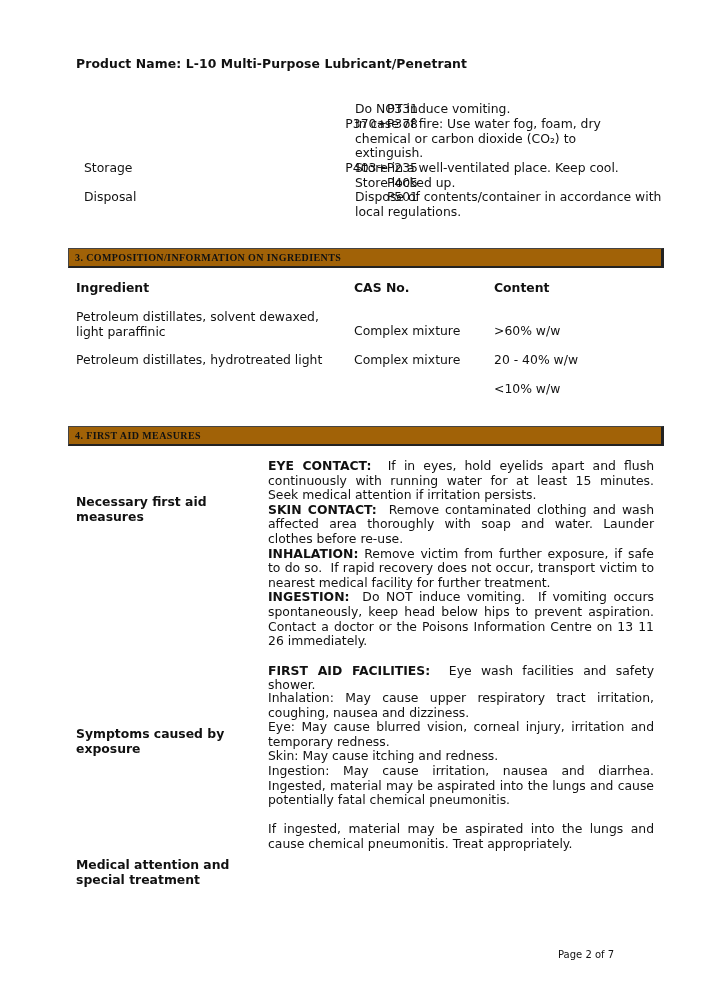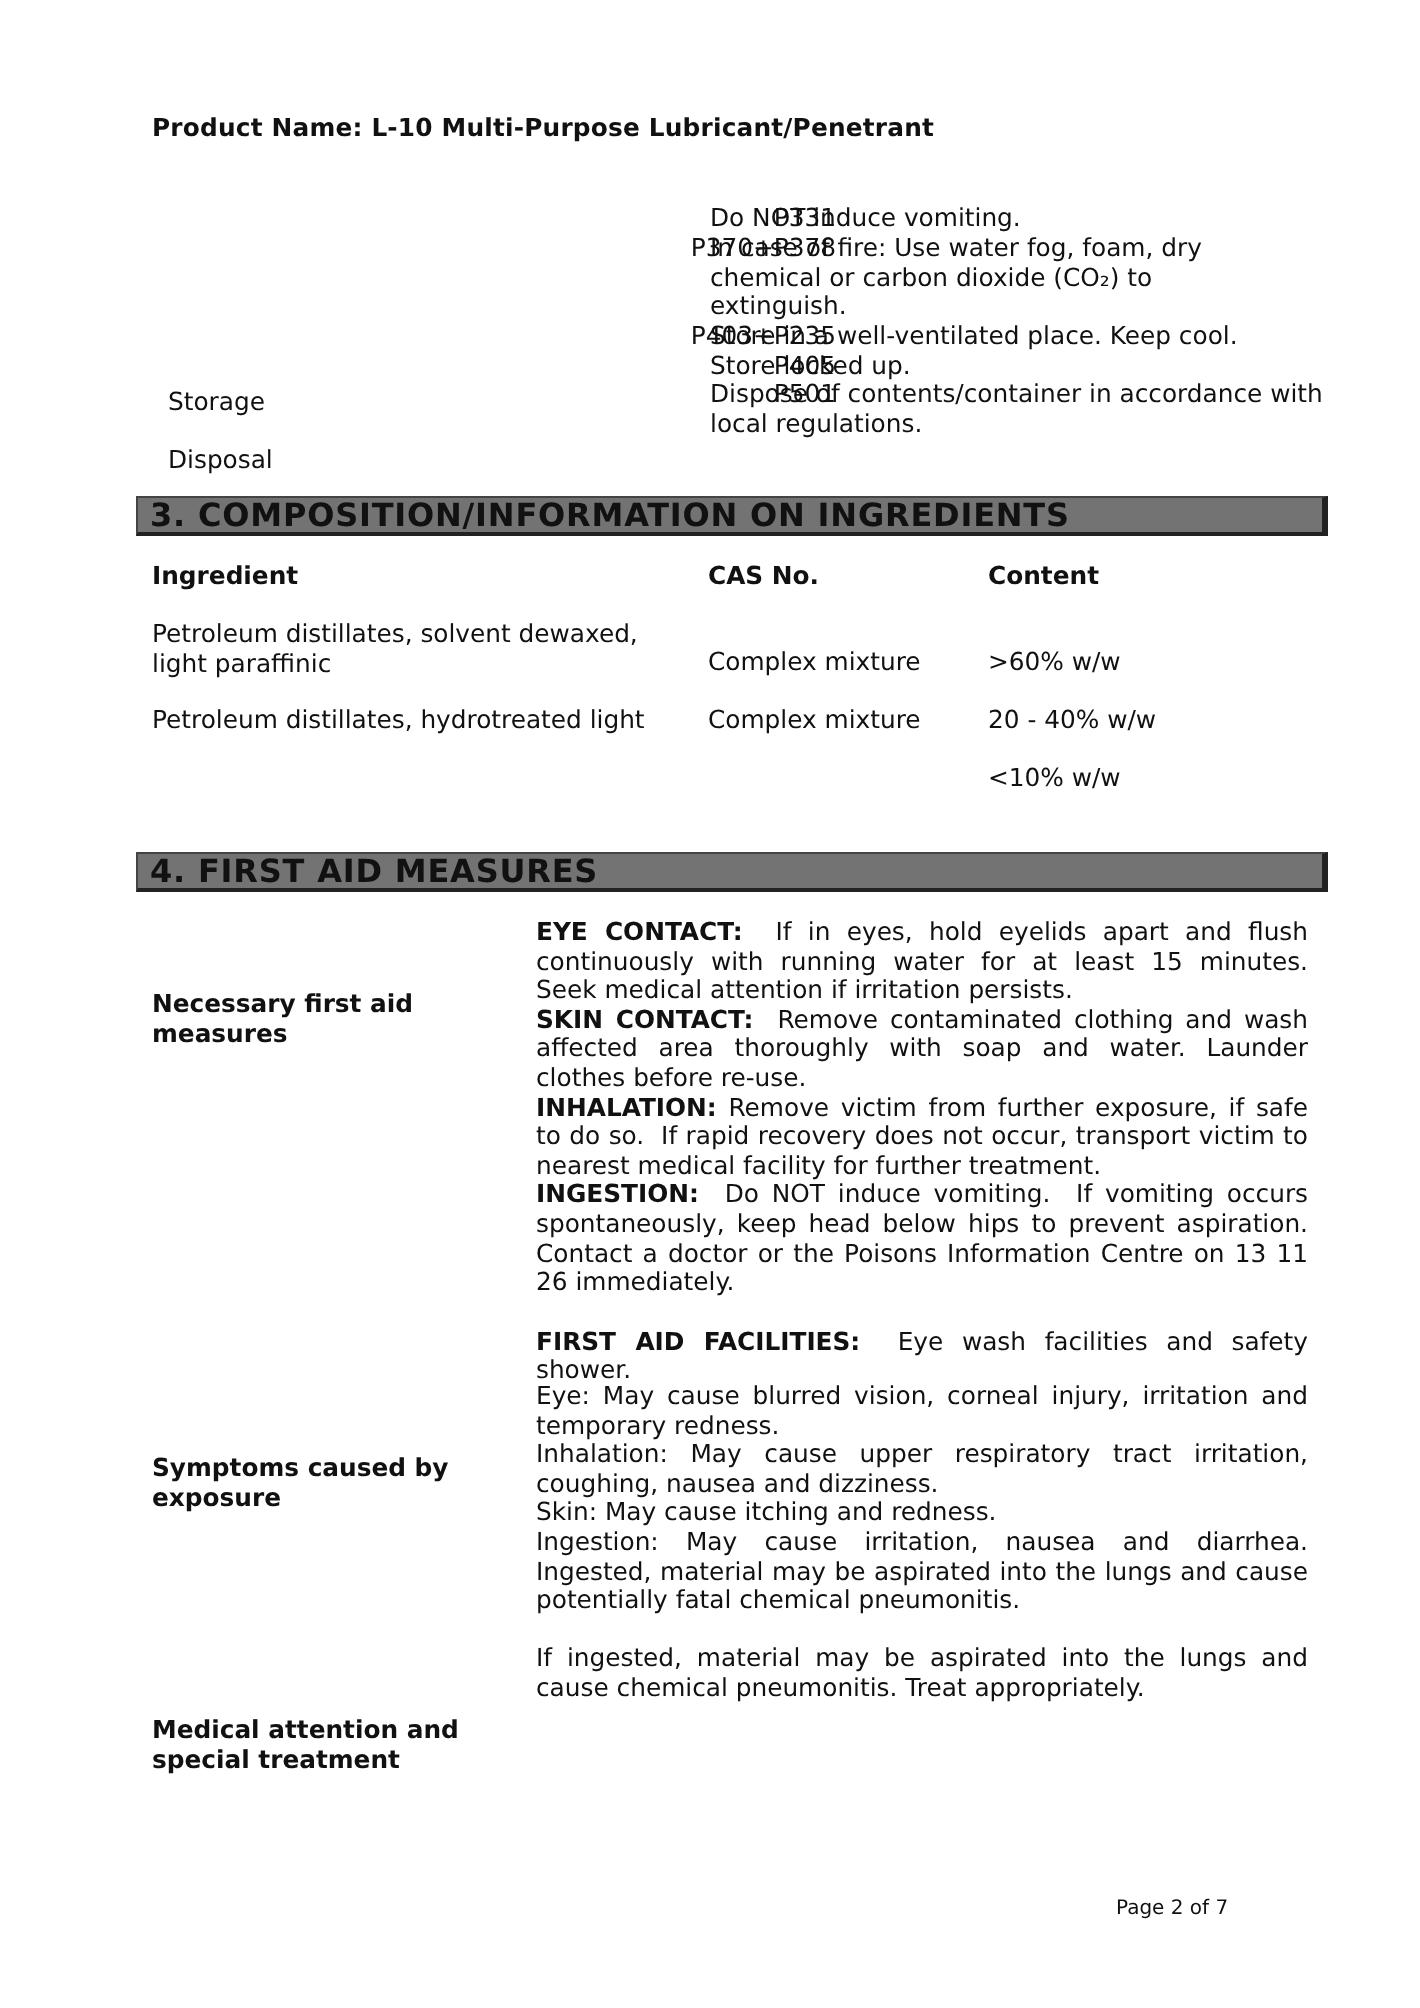--- a/index.html
+++ b/index.html
@@ -6,29 +6,30 @@
     body {
       width: 710px; height: 1004px; position: relative; overflow: hidden;
       font-family: "DejaVu Sans", "Liberation Sans", sans-serif;
       color: #111111; font-size: 12.4px; line-height: 14.6px;
     }
     .abs { position: absolute; }
     .product {
       left: 76px; top: 57px; font-weight: bold; font-size: 12.4px; letter-spacing: 0.1px;
     }
     .precaution-row { position: absolute; left: 76px; width: 600px; }
-    .pr-label { position: absolute; left: 8px; top: 0; margin-top: 33px; }
+    .pr-label { position: absolute; left: 8px; top: 0; }
     .pr-code { position: absolute; right: 258px; top: 0; text-align: right; white-space: nowrap; }
     .pr-text { position: absolute; left: 279px; top: 0; width: 300px; }
 
     .section-header {
       position: absolute; left: 68px; width: 586px; height: 17px;
-      background: #737373; border: 1px solid #444; border-right: 3px solid #222; border-bottom: 2px solid #222;
-      font-weight: bold; font-size: 16px; line-height: 17px; padding-left: 6px; letter-spacing: 0.4px;
+      background: #a16207; border: 1px solid #444; border-right: 3px solid #222; border-bottom: 2px solid #222;
+      font-weight: bold; font-size: 10px; line-height: 17px; padding-left: 6px; letter-spacing: 0.4px;
       box-sizing: content-box;
+      font-family: Liberation Serif, serif;
     }
 
     .ing-head { font-weight: bold; position: absolute; }
     .ing-cell { position: absolute; }
 
     .fa-label { position: absolute; left: 76px; width: 170px; font-weight: bold; margin-top: 36px; }
     .fa-body { position: absolute; left: 268px; width: 386px; text-align: justify; }
     .fa-body p { margin: 0; }
     .fa-body b { font-weight: bold; }
     .page-num { position: absolute; left: 558px; top: 948px; font-size: 10px; }
@@ -92,22 +93,22 @@
 <div class="fa-body" style="top:459px;">
   <p><b>EYE CONTACT:</b><span style="white-space:pre-wrap;">  If in eyes, hold eyelids apart and flush continuously with running water for at least 15 minutes.  Seek medical attention if irritation persists.</span></p>
   <p><b>SKIN CONTACT:</b><span style="white-space:pre-wrap;">  Remove contaminated clothing and wash affected area thoroughly with soap and water. Launder clothes before re-use.</span></p>
   <p><b>INHALATION:</b><span style="white-space:pre-wrap;"> Remove victim from further exposure, if safe to do so.  If rapid recovery does not occur, transport victim to nearest medical facility for further treatment.</span></p>
   <p><b>INGESTION:</b><span style="white-space:pre-wrap;">  Do NOT induce vomiting.  If vomiting occurs spontaneously, keep head below hips to prevent aspiration. Contact a doctor or the Poisons Information Centre on 13 11 26 immediately.</span></p>
   <p style="margin-top:15px;"><b>FIRST AID FACILITIES:</b><span style="white-space:pre-wrap;">  Eye wash facilities and safety shower.</span></p>
 </div>
 
 <div class="fa-label" style="top:691px; width:160px;">Symptoms caused by exposure</div>
 <div class="fa-body" style="top:691px;">
+  <p>Inhalation: May cause upper respiratory tract irritation, coughing, nausea and dizziness.</p>
   <p>Eye: May cause blurred vision, corneal injury, irritation and temporary redness.</p>
-  <p>Inhalation: May cause upper respiratory tract irritation, coughing, nausea and dizziness.</p>
   <p>Skin: May cause itching and redness.</p>
   <p>Ingestion: May cause irritation, nausea and diarrhea. Ingested, material may be aspirated into the lungs and cause potentially fatal chemical pneumonitis.</p>
 </div>
 
 <div class="fa-label" style="top:822px; width:170px;">Medical attention and special treatment</div>
 <div class="fa-body" style="top:822px;">If ingested, material may be aspirated into the lungs and cause chemical pneumonitis. Treat appropriately.</div>
 
 <div class="page-num">Page 2 of 7</div>
 
 </body></html>

